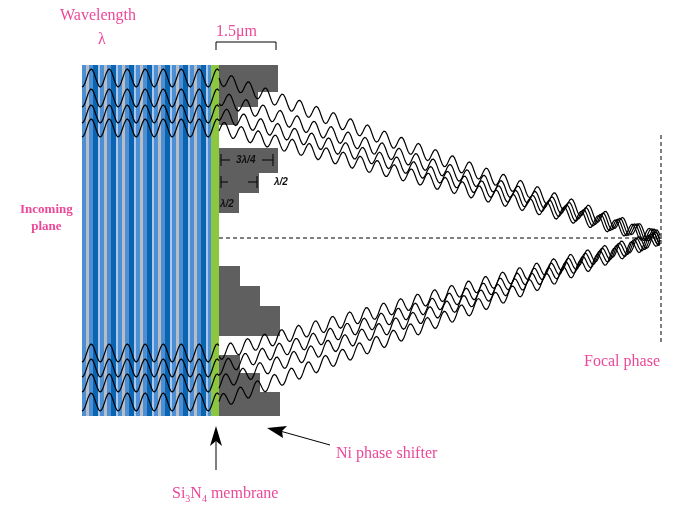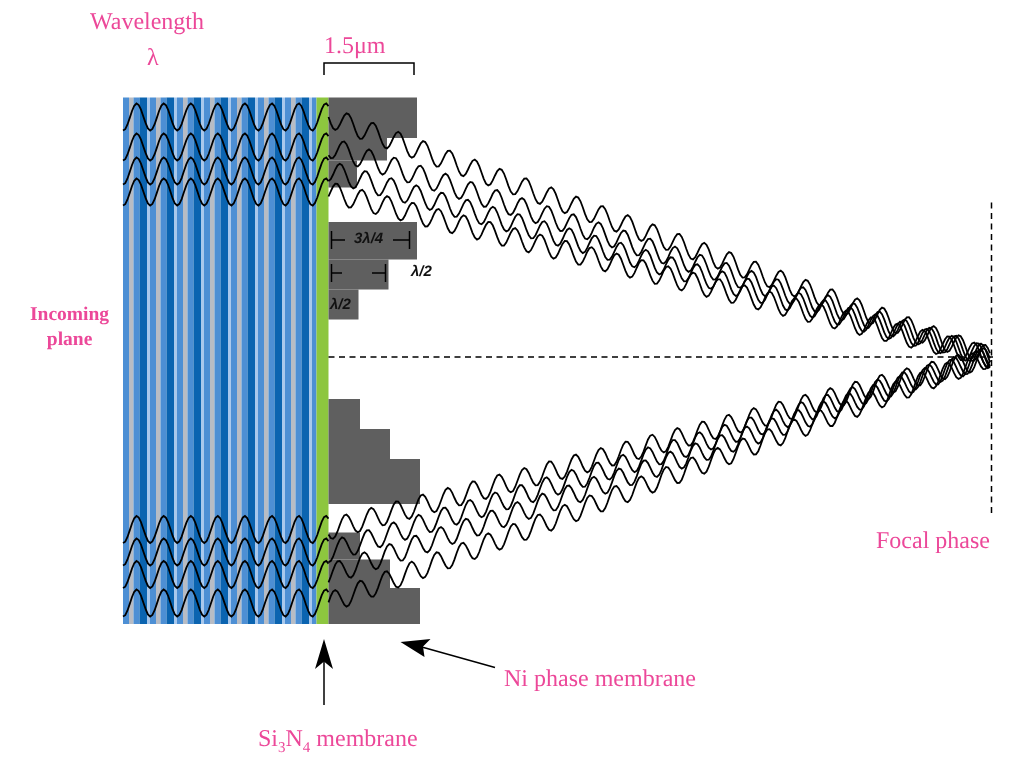--- a/index.html
+++ b/index.html
@@ -108,18 +108,18 @@
 </svg>
 
 <div class="lbl" style="left:60px;top:6px;">Wavelength</div>
 <div class="lbl" style="left:98px;top:30px;">λ</div>
 <div class="lbl" style="left:216px;top:22px;">1.5μm</div>
 <div class="lbl bold" style="left:4px;top:200px;margin-left:16px;">
   <div>Incoming</div>
   <div>plane</div>
 </div>
 <div class="lbl" style="left:584px;top:352px;">Focal phase</div>
-<div class="lbl" style="left:336px;top:444px;">Ni phase membrane</div>
+<div class="lbl" style="left:336px;top:444px;">Ni phase shifter</div>
 <div class="lbl" style="left:172px;top:484px;"><span>Si</span><sub style="font-size:10px">3</sub><span>N</span><sub style="font-size:10px">4</sub><span> membrane</span></div>
 
 <div class="step-lbl" style="left:236px;top:154px;">3λ/4</div>
 <div class="step-lbl" style="left:230px;top:176px;margin-left:44px;">λ/2</div>
 <div class="step-lbl" style="left:220px;top:198px;">λ/2</div>
 
 </body></html>

